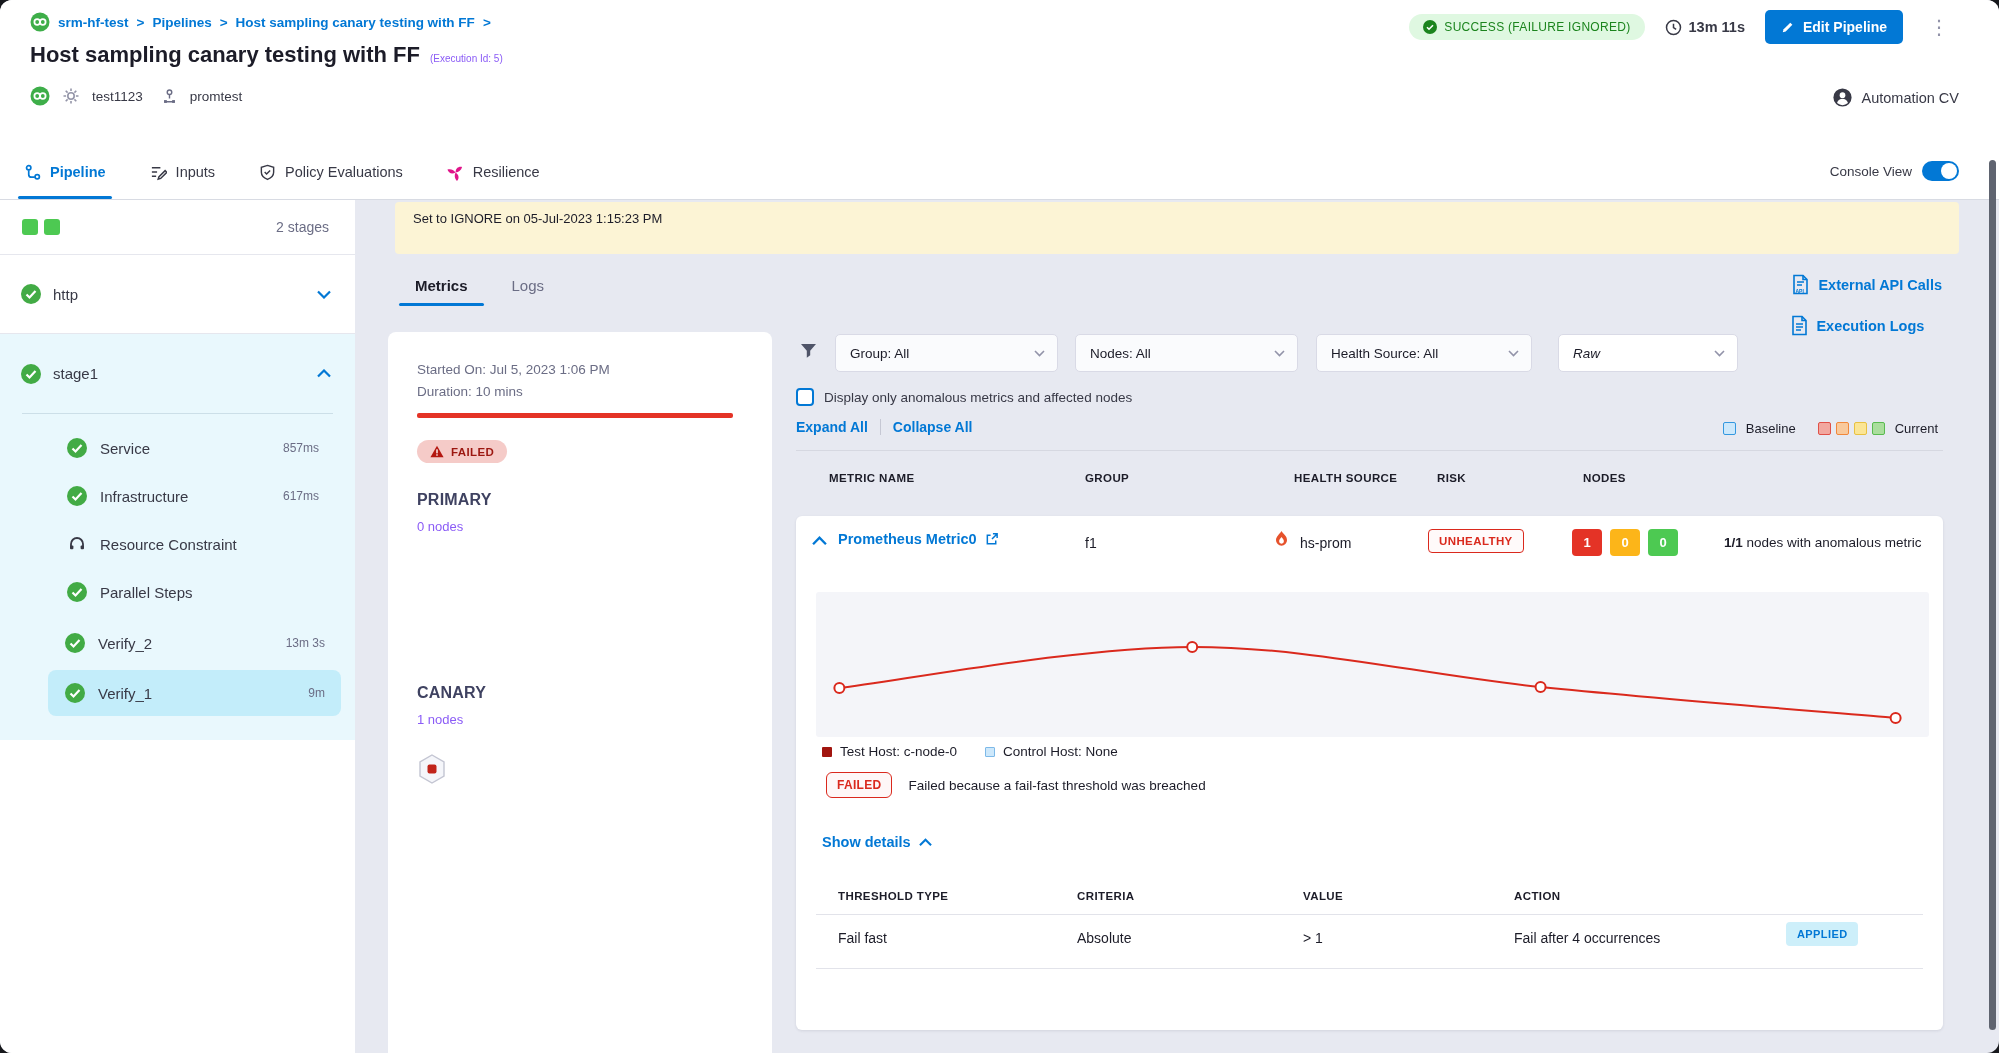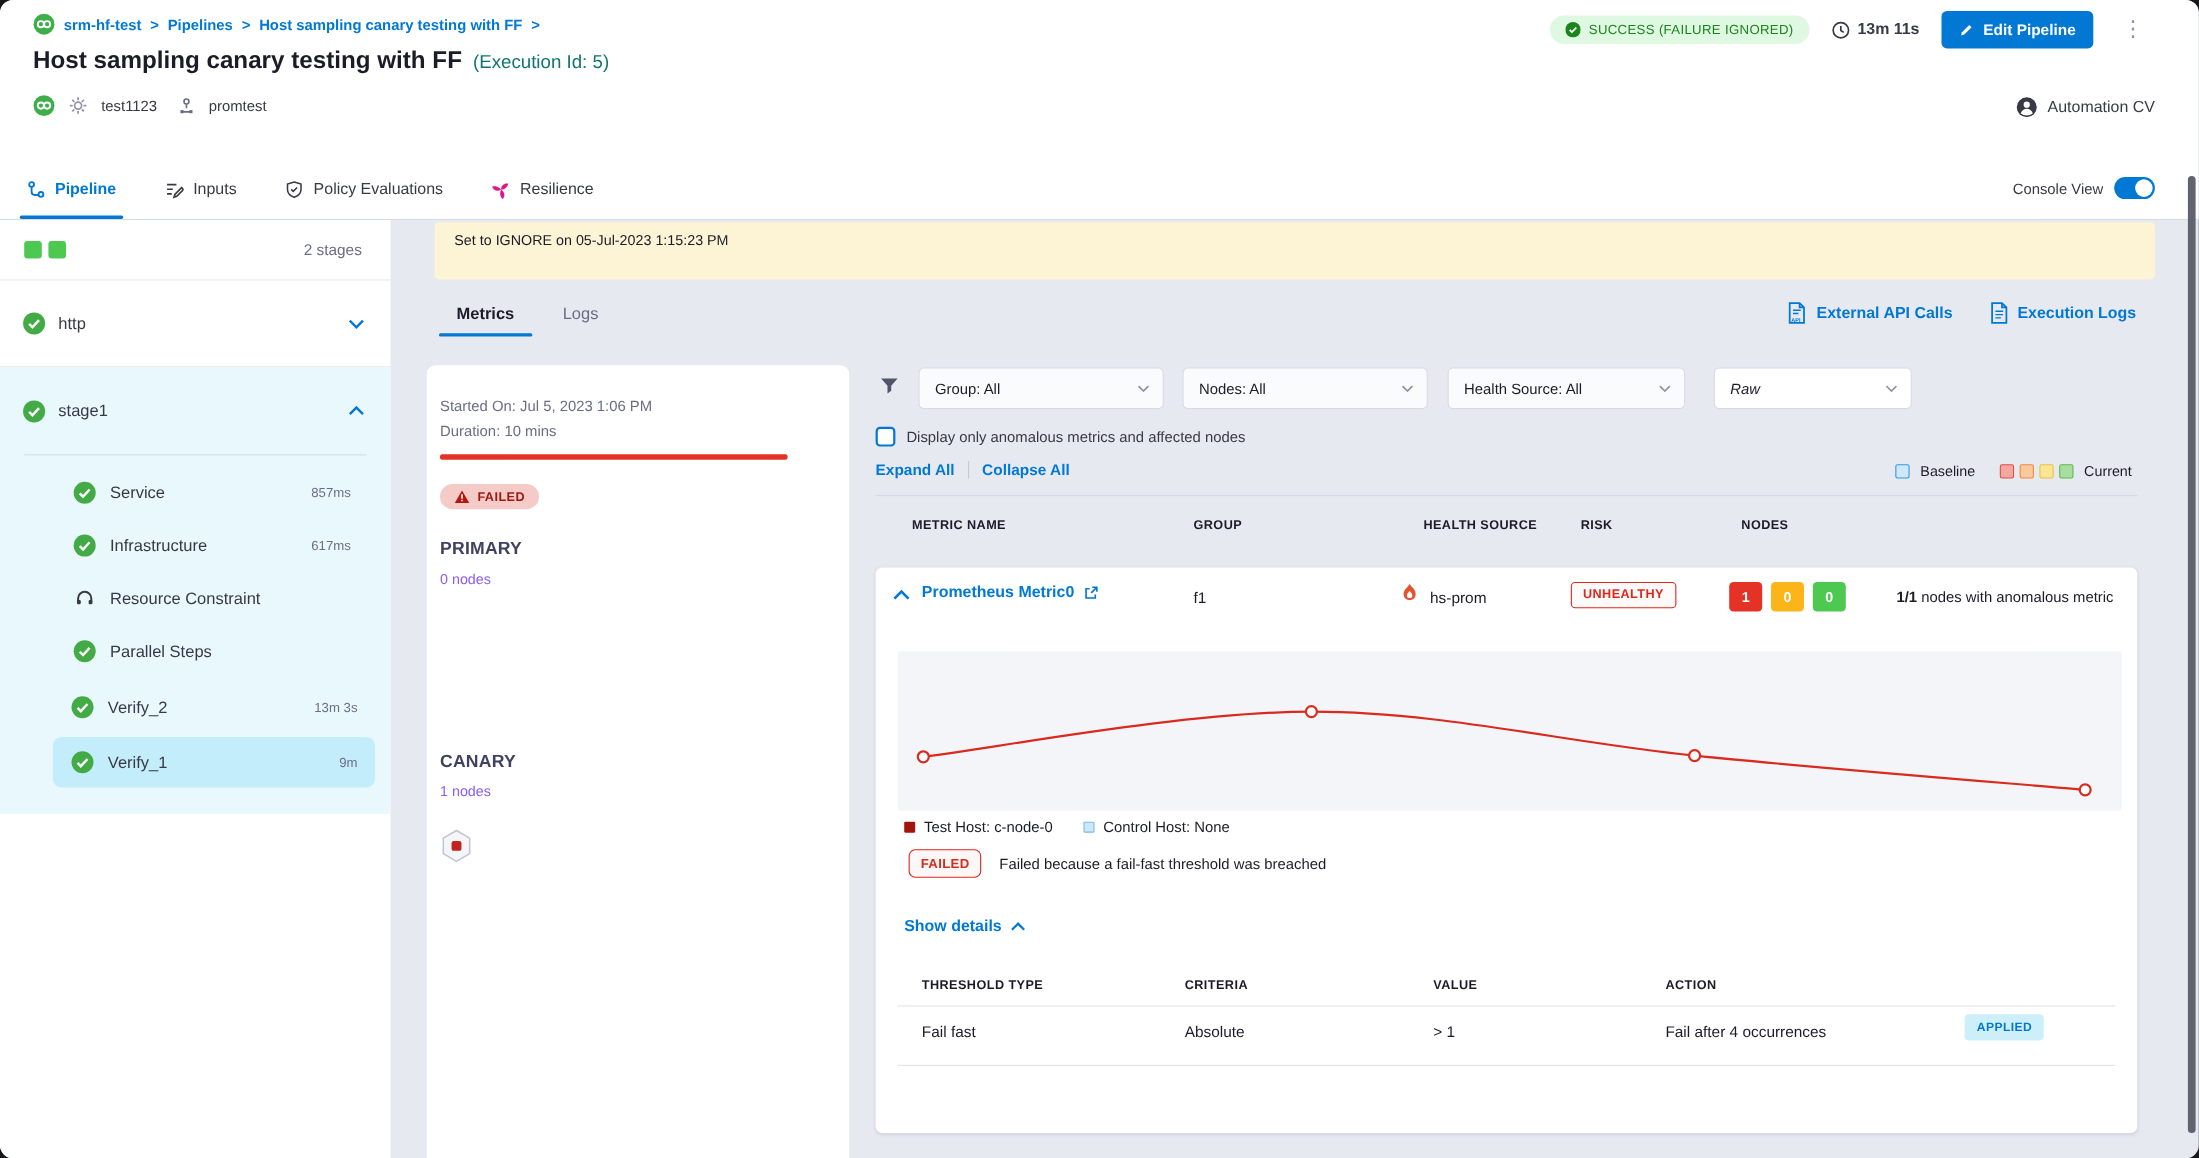--- a/index.html
+++ b/index.html
@@ -15,21 +15,21 @@
   .crumb-sep{color:#0278d5;font-weight:bold;}
   .top-right{position:absolute;top:10px;right:44px;display:flex;align-items:center;gap:20px;}
   .status-pill{display:flex;align-items:center;gap:7px;background:#dff8e1;color:#1b841d;font-weight:normal;
                font-size:12px;letter-spacing:.3px;padding:6px 14px;border-radius:13px;}
   .duration{display:flex;align-items:center;gap:7px;font-size:14.5px;font-weight:bold;color:#383946;}
   .btn-primary{display:flex;align-items:center;gap:8px;background:#0278d5;color:#fff;font-size:14px;
                padding:9px 16px;border-radius:5px;border:none;cursor:pointer;font-weight:bold;}
   .kebab{font-size:20px;color:#9293a9;letter-spacing:0;line-height:1;padding:2px 6px;cursor:pointer;}
   .title-row{position:absolute;left:30px;top:42px;display:flex;align-items:baseline;gap:10px;}
   .page-title{font-size:22px;font-weight:bold;color:#1c1c28;}
-  .exec-id{font-size:17px;color:#0f766e;}
+  .exec-id{font-size:10px;color:#8b5cf6;}
   .meta-row{position:absolute;left:30px;top:86px;display:flex;align-items:center;gap:12px;font-size:13.5px;color:#383946;}
   .user-chip{position:absolute;top:88px;right:40px;display:flex;align-items:center;gap:9px;font-size:14.5px;color:#383946;}
 
   
   .tabbar{position:absolute;left:24px;bottom:0;height:54px;display:flex;align-items:center;gap:44px;}
   .tab{position:relative;height:54px;display:flex;align-items:center;gap:9px;font-size:14.5px;color:#383946;cursor:pointer;}
   .tab.active{color:#0278d5;font-weight:bold;}
   .tab.active::after{content:"";position:absolute;left:-6px;right:-6px;bottom:0;height:3px;background:#0278d5;border-radius:2px;}
   .console-view{position:absolute;right:40px;bottom:18px;display:flex;align-items:center;gap:10px;font-size:13.5px;color:#383946;}
   .toggle{width:37px;height:20px;border-radius:10px;background:#0278d5;position:relative;cursor:pointer;}
@@ -55,25 +55,25 @@
   .vstep.selected{background:#c3edfa;}
 
   
   .banner{position:absolute;left:395px;top:202px;width:1564px;height:52px;background:#fcf4d5;border-radius:4px;padding:7px 18px;}
   .banner .b-title{font-size:14.5px;font-weight:bold;color:#1c1c28;}
   .banner .b-sub{font-size:13px;color:#1c1c28;margin-top:2px;}
   .subtabs{position:absolute;left:415px;top:264px;height:42px;display:flex;gap:44px;}
   .subtab{position:relative;display:flex;align-items:center;font-size:15px;color:#6b6d85;cursor:pointer;}
   .subtab.active{color:#1c1c28;font-weight:bold;}
   .subtab.active::after{content:"";position:absolute;left:-16px;right:-16px;bottom:0;height:3px;background:#0278d5;border-radius:2px;}
-  .log-links{position:absolute;top:274px;right:57px;display:flex;gap:34px;}
+  .log-links{position:absolute;top:274px;right:57px;display:flex;gap:20px;flex-direction:column;}
   .log-link{display:flex;align-items:center;gap:8px;color:#0278d5;font-size:14.5px;font-weight:bold;cursor:pointer;}
 
   
-  .summary-card{position:absolute;left:388px;top:332px;width:384px;bottom:0;background:#fff;border-radius:8px 8px 0 0;padding:30px 12px;}
+  .summary-card{position:absolute;left:388px;top:332px;width:384px;bottom:0;background:#fff;border-radius:8px 8px 0 0;padding:30px 29px;}
   .sum-line{font-size:13.5px;color:#6b6d85;margin-bottom:7px;}
   .progress{margin-top:14px;width:316px;height:5px;background:#e43326;border-radius:2px;}
   .failed-pill{margin-top:22px;display:inline-flex;align-items:center;gap:7px;background:#f5cbc8;border-radius:13px;padding:5px 13px;
                color:#9c1710;font-size:11.5px;font-weight:bold;letter-spacing:.4px;}
   .group-title{font-size:16px;color:#3f4261;font-weight:bold;letter-spacing:.2px;}
   .group-sub{font-size:13px;color:#8b5cf6;margin-top:10px;}
   .primary-grp{margin-top:28px;}
   .canary-grp{margin-top:150px;}
   .hexwrap{margin-top:26px;}
 

